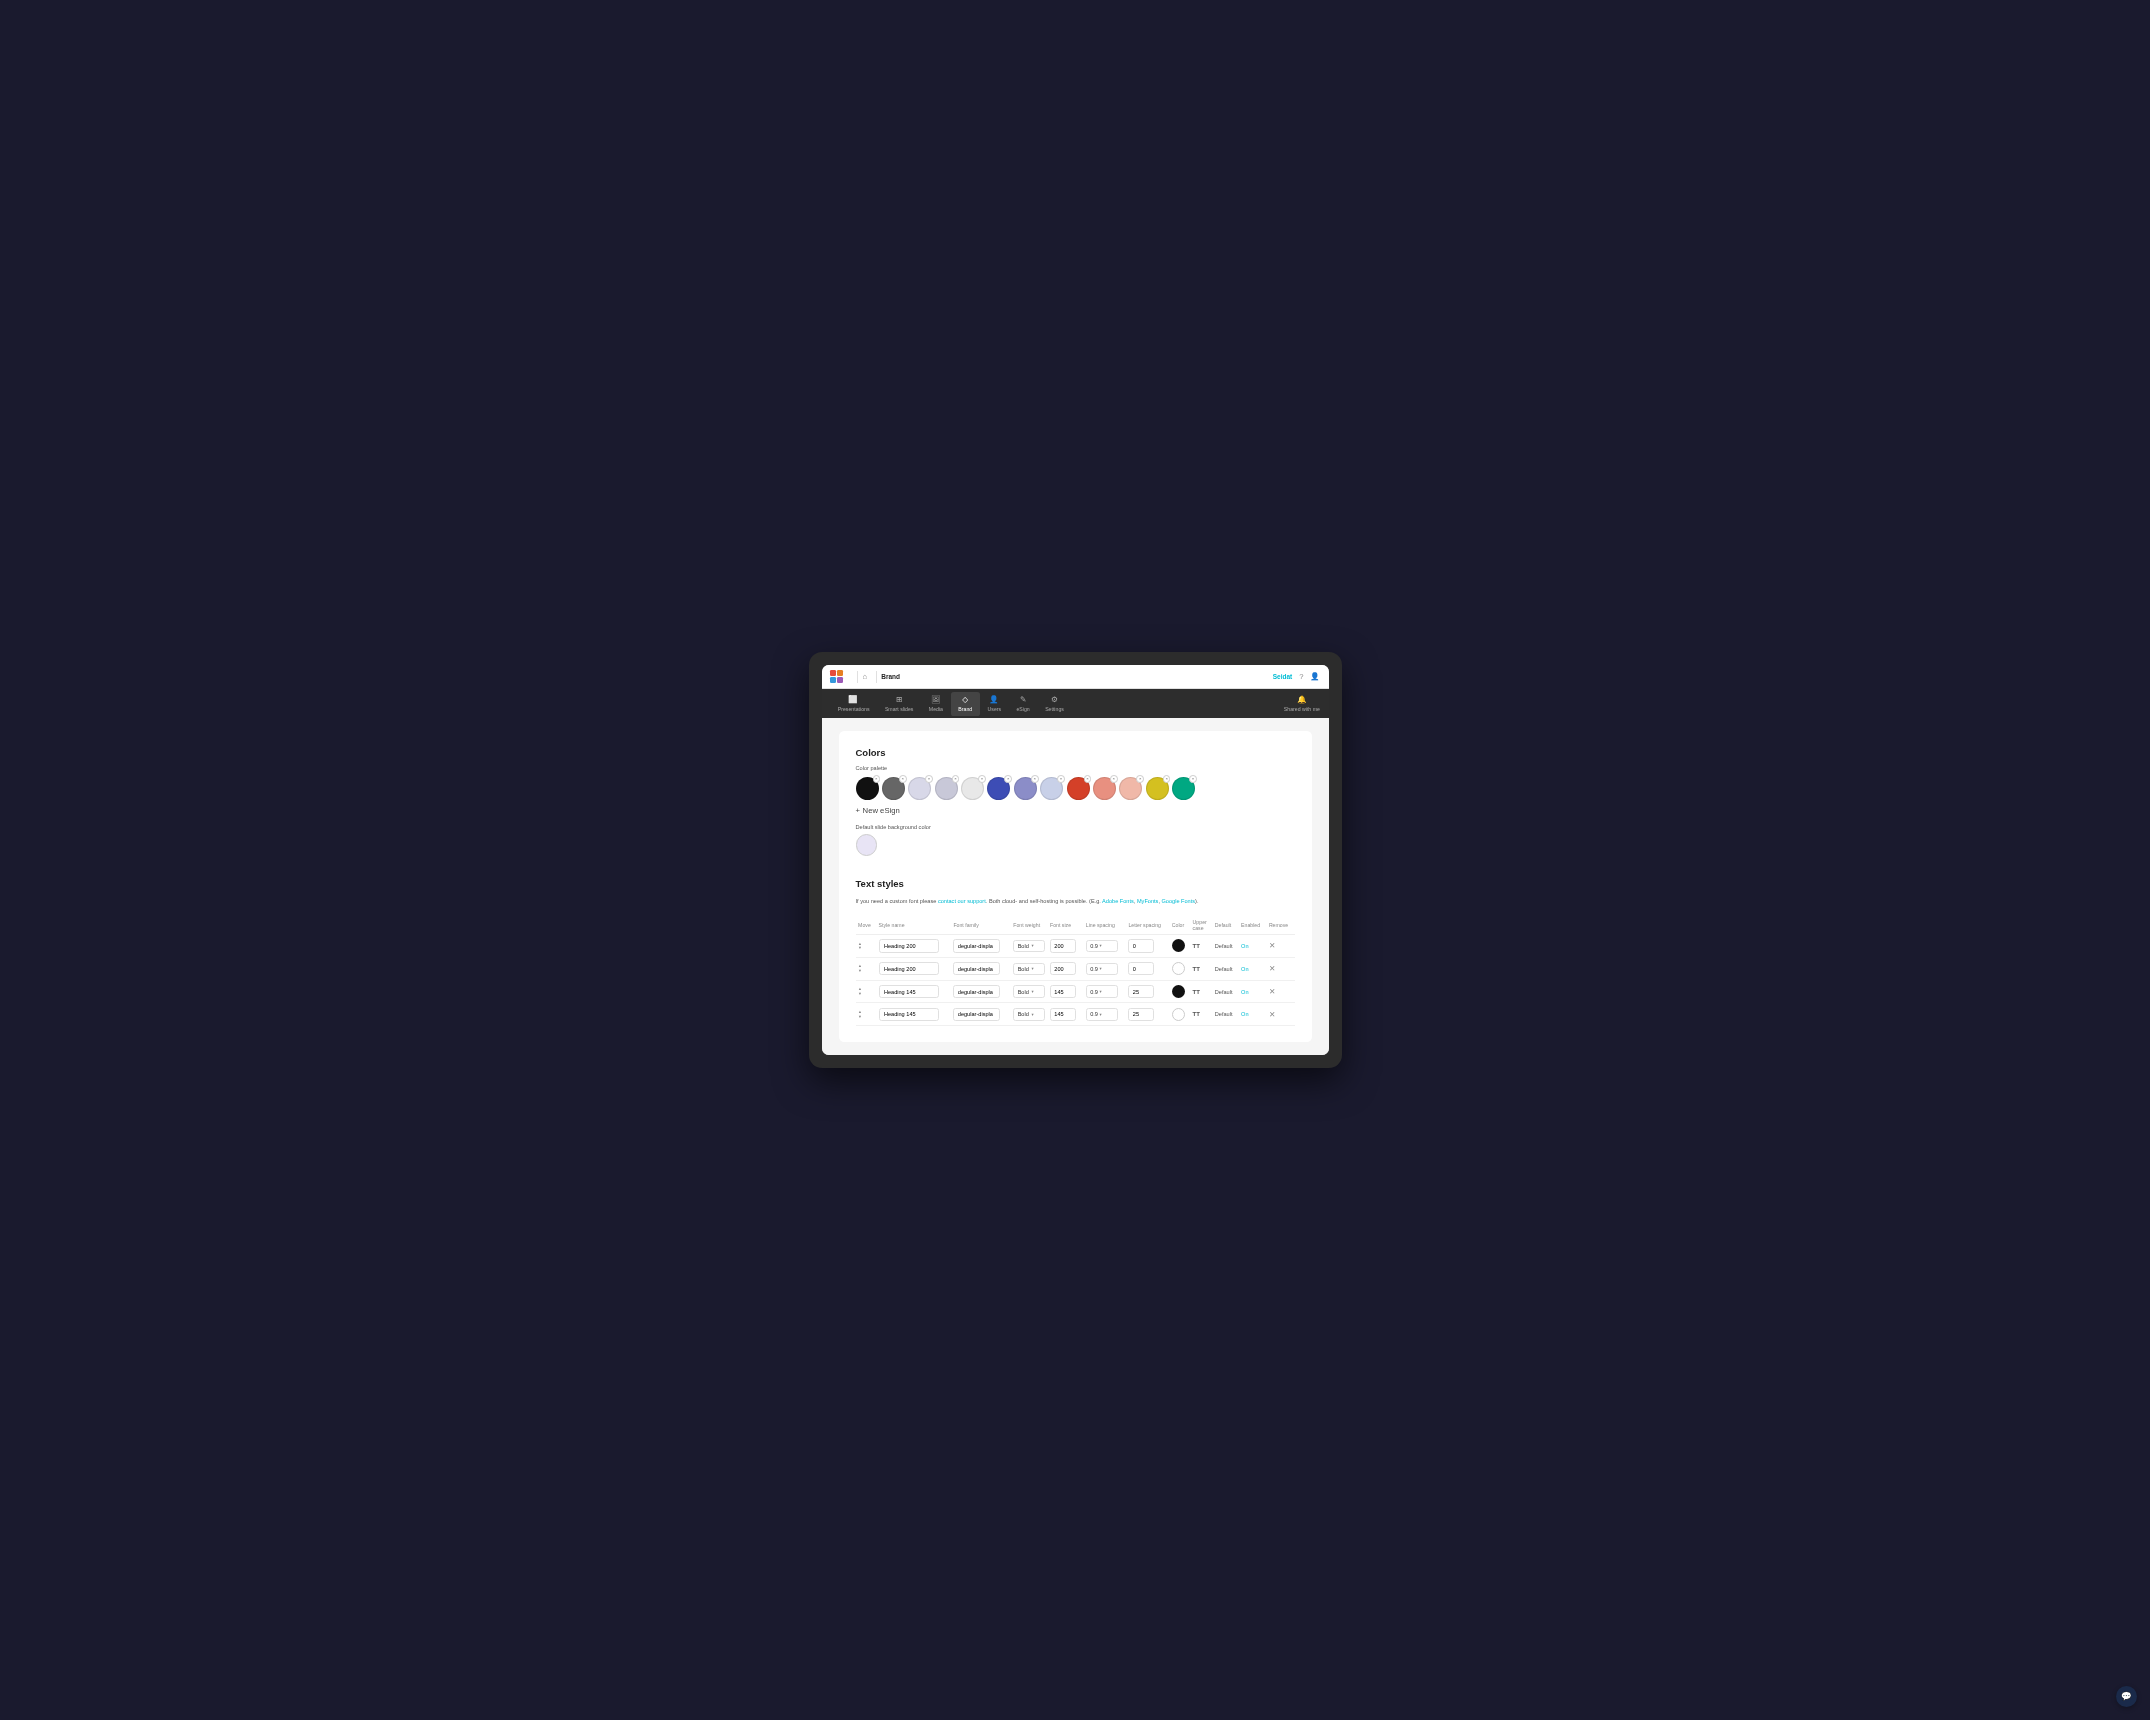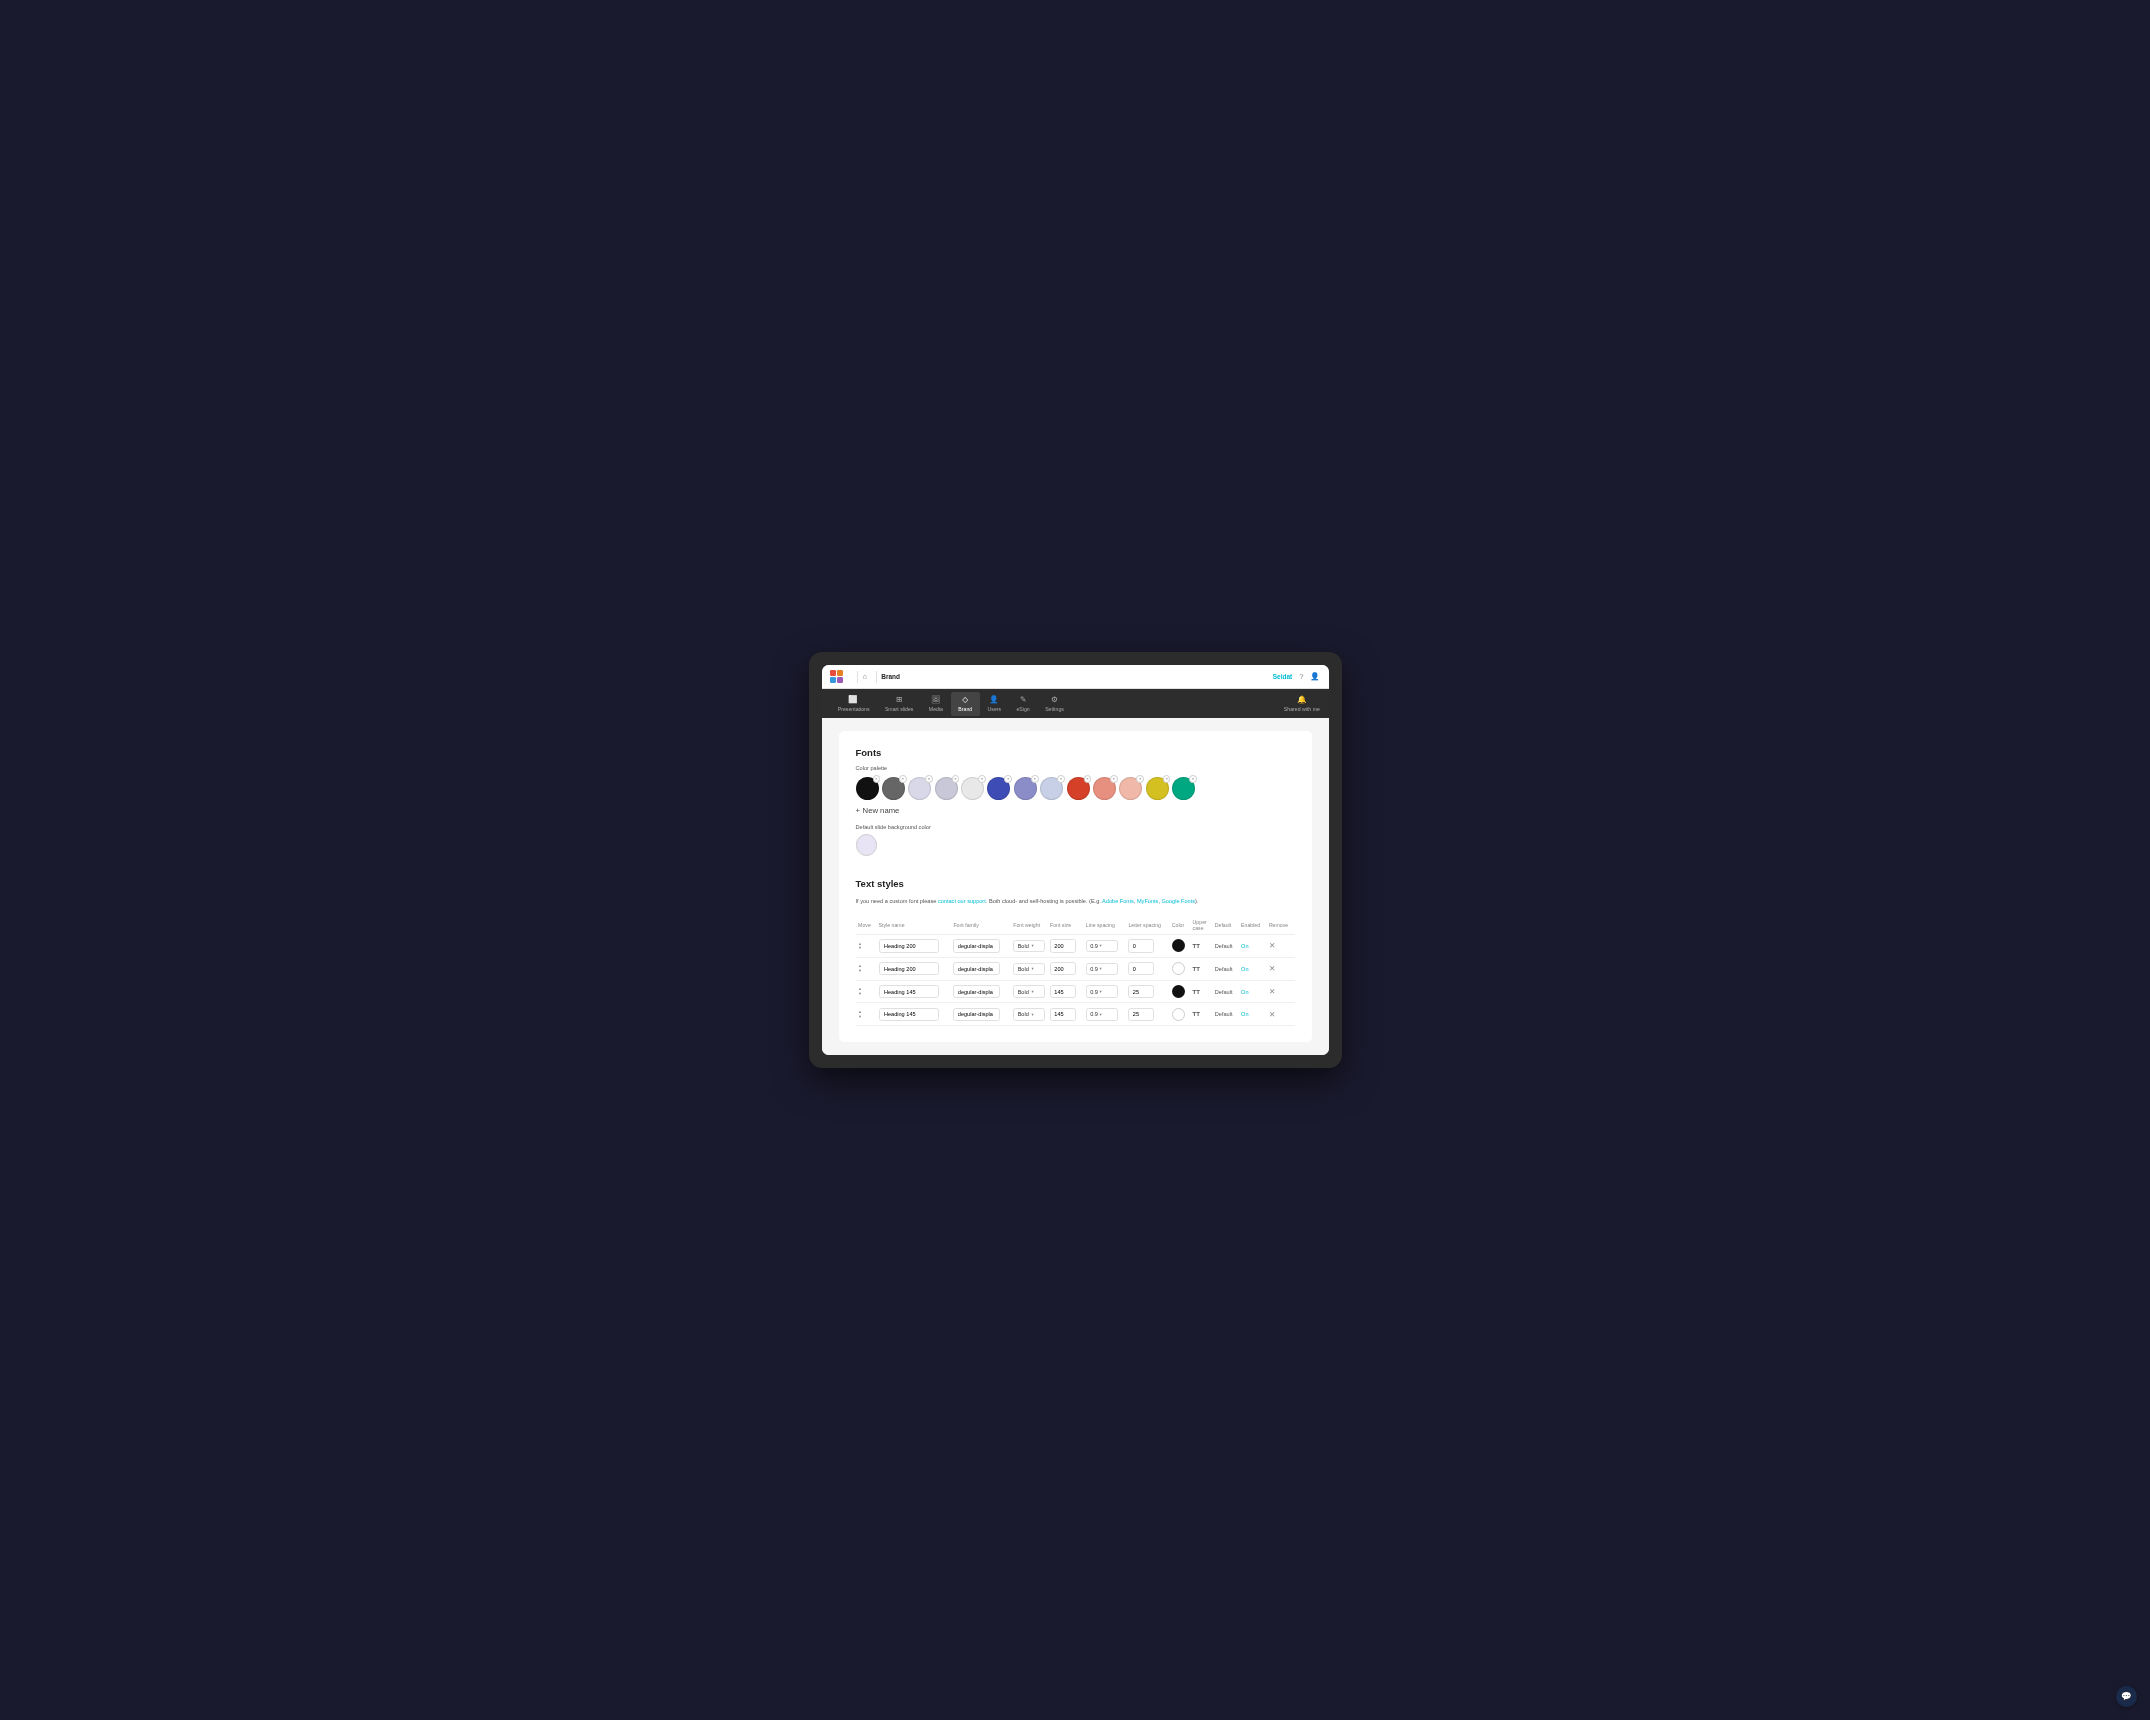--- a/index.html
+++ b/index.html
@@ -400,21 +400,21 @@
       <div class="nav-shared">
         <span class="nav-icon">🔔</span>
         <span>Shared with me</span>
       </div>
     </div>
 
     <div class="main">
       <div class="content-card">
 
         <div>
-          <div class="section-title">Fonts</div>
+          <div class="section-title">Colors</div>
           <div class="subsection-label">Color palette</div>
           <div class="color-palette" id="color-palette-container">
               <div class="color-swatch-wrap">
                 <div class="color-swatch" style="background: rgb(17, 17, 17);"></div>
                 <div class="color-swatch-x">×</div>
               </div>
               <div class="color-swatch-wrap">
                 <div class="color-swatch" style="background: rgb(102, 102, 102);"></div>
                 <div class="color-swatch-x">×</div>
               </div>
@@ -458,21 +458,21 @@
                 <div class="color-swatch" style="background: rgb(212, 192, 32);"></div>
                 <div class="color-swatch-x">×</div>
               </div>
               <div class="color-swatch-wrap">
                 <div class="color-swatch" style="background: rgb(0, 168, 130);"></div>
                 <div class="color-swatch-x">×</div>
               </div>
             </div>
           <div class="add-color-btn">
             <span>+</span>
-            <span>New name</span>
+            <span>New eSign</span>
           </div>
           <div class="default-bg-label">Default slide background color</div>
           <div class="default-bg-swatch" id="default-bg-swatch" style="background: rgb(232, 228, 245);"></div>
         </div>
 
         <div class="text-styles-section">
           <div class="section-title">Text styles</div>
           <div class="text-styles-note">
             <span>If you need a custom font please </span><span class="link">contact our support</span><span>. Both cloud- and self-hosting is possible. (E.g. </span><span class="link">Adobe Fonts</span><span>, </span><span class="link">MyFonts</span><span>, </span><span class="link">Google Fonts</span><span>).</span>
           </div>

